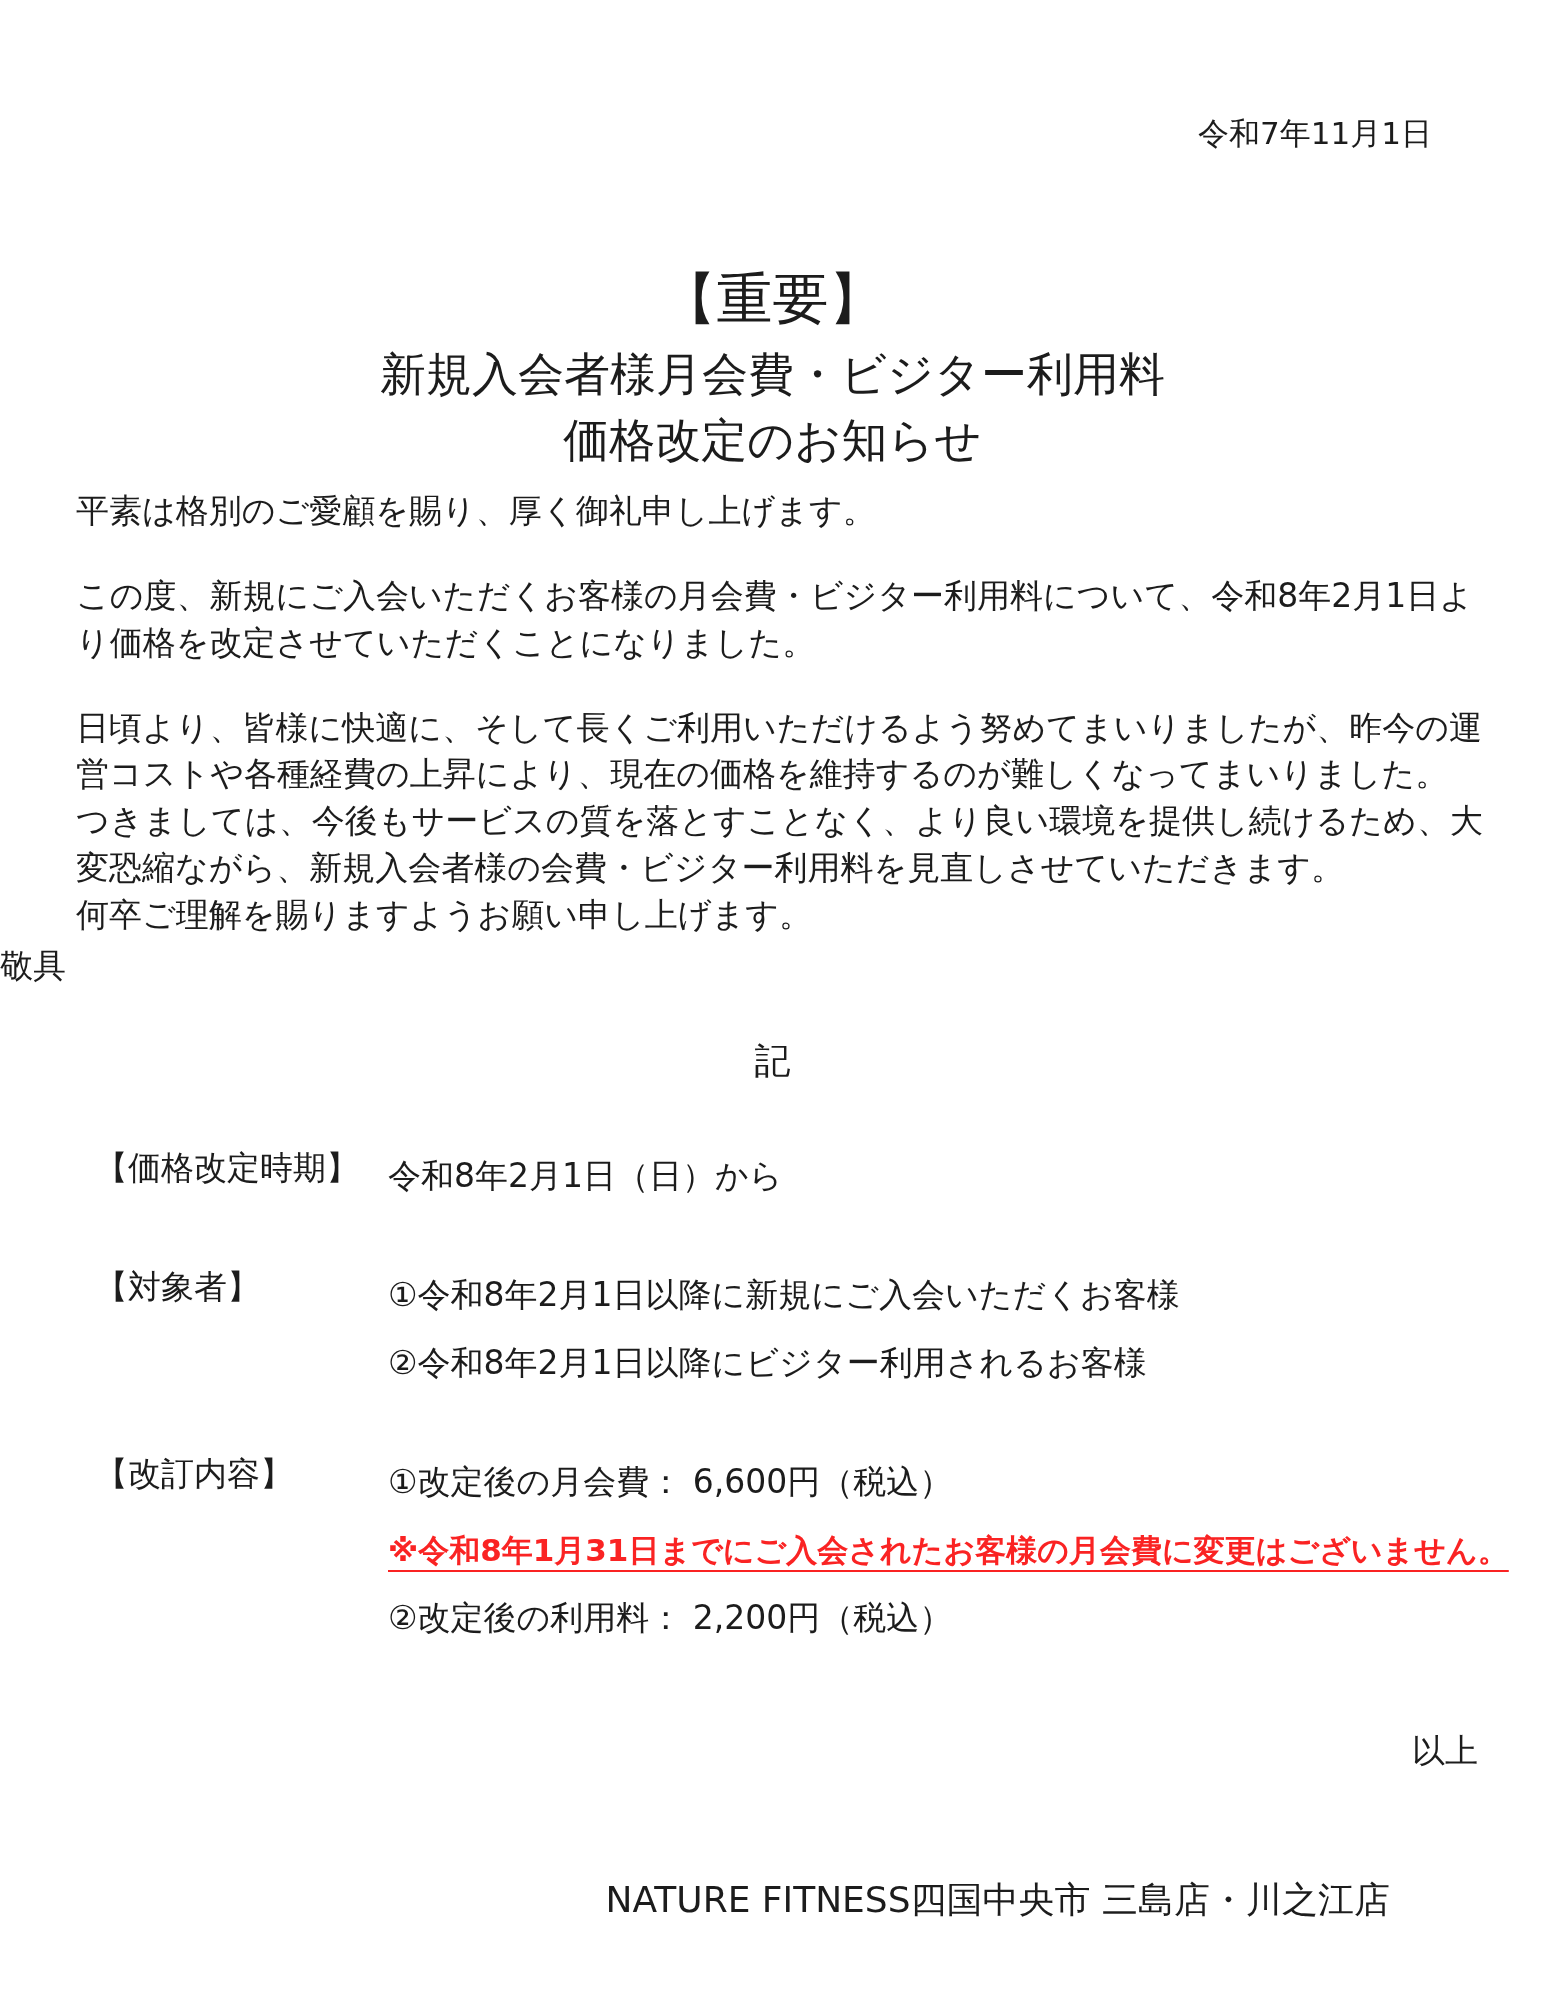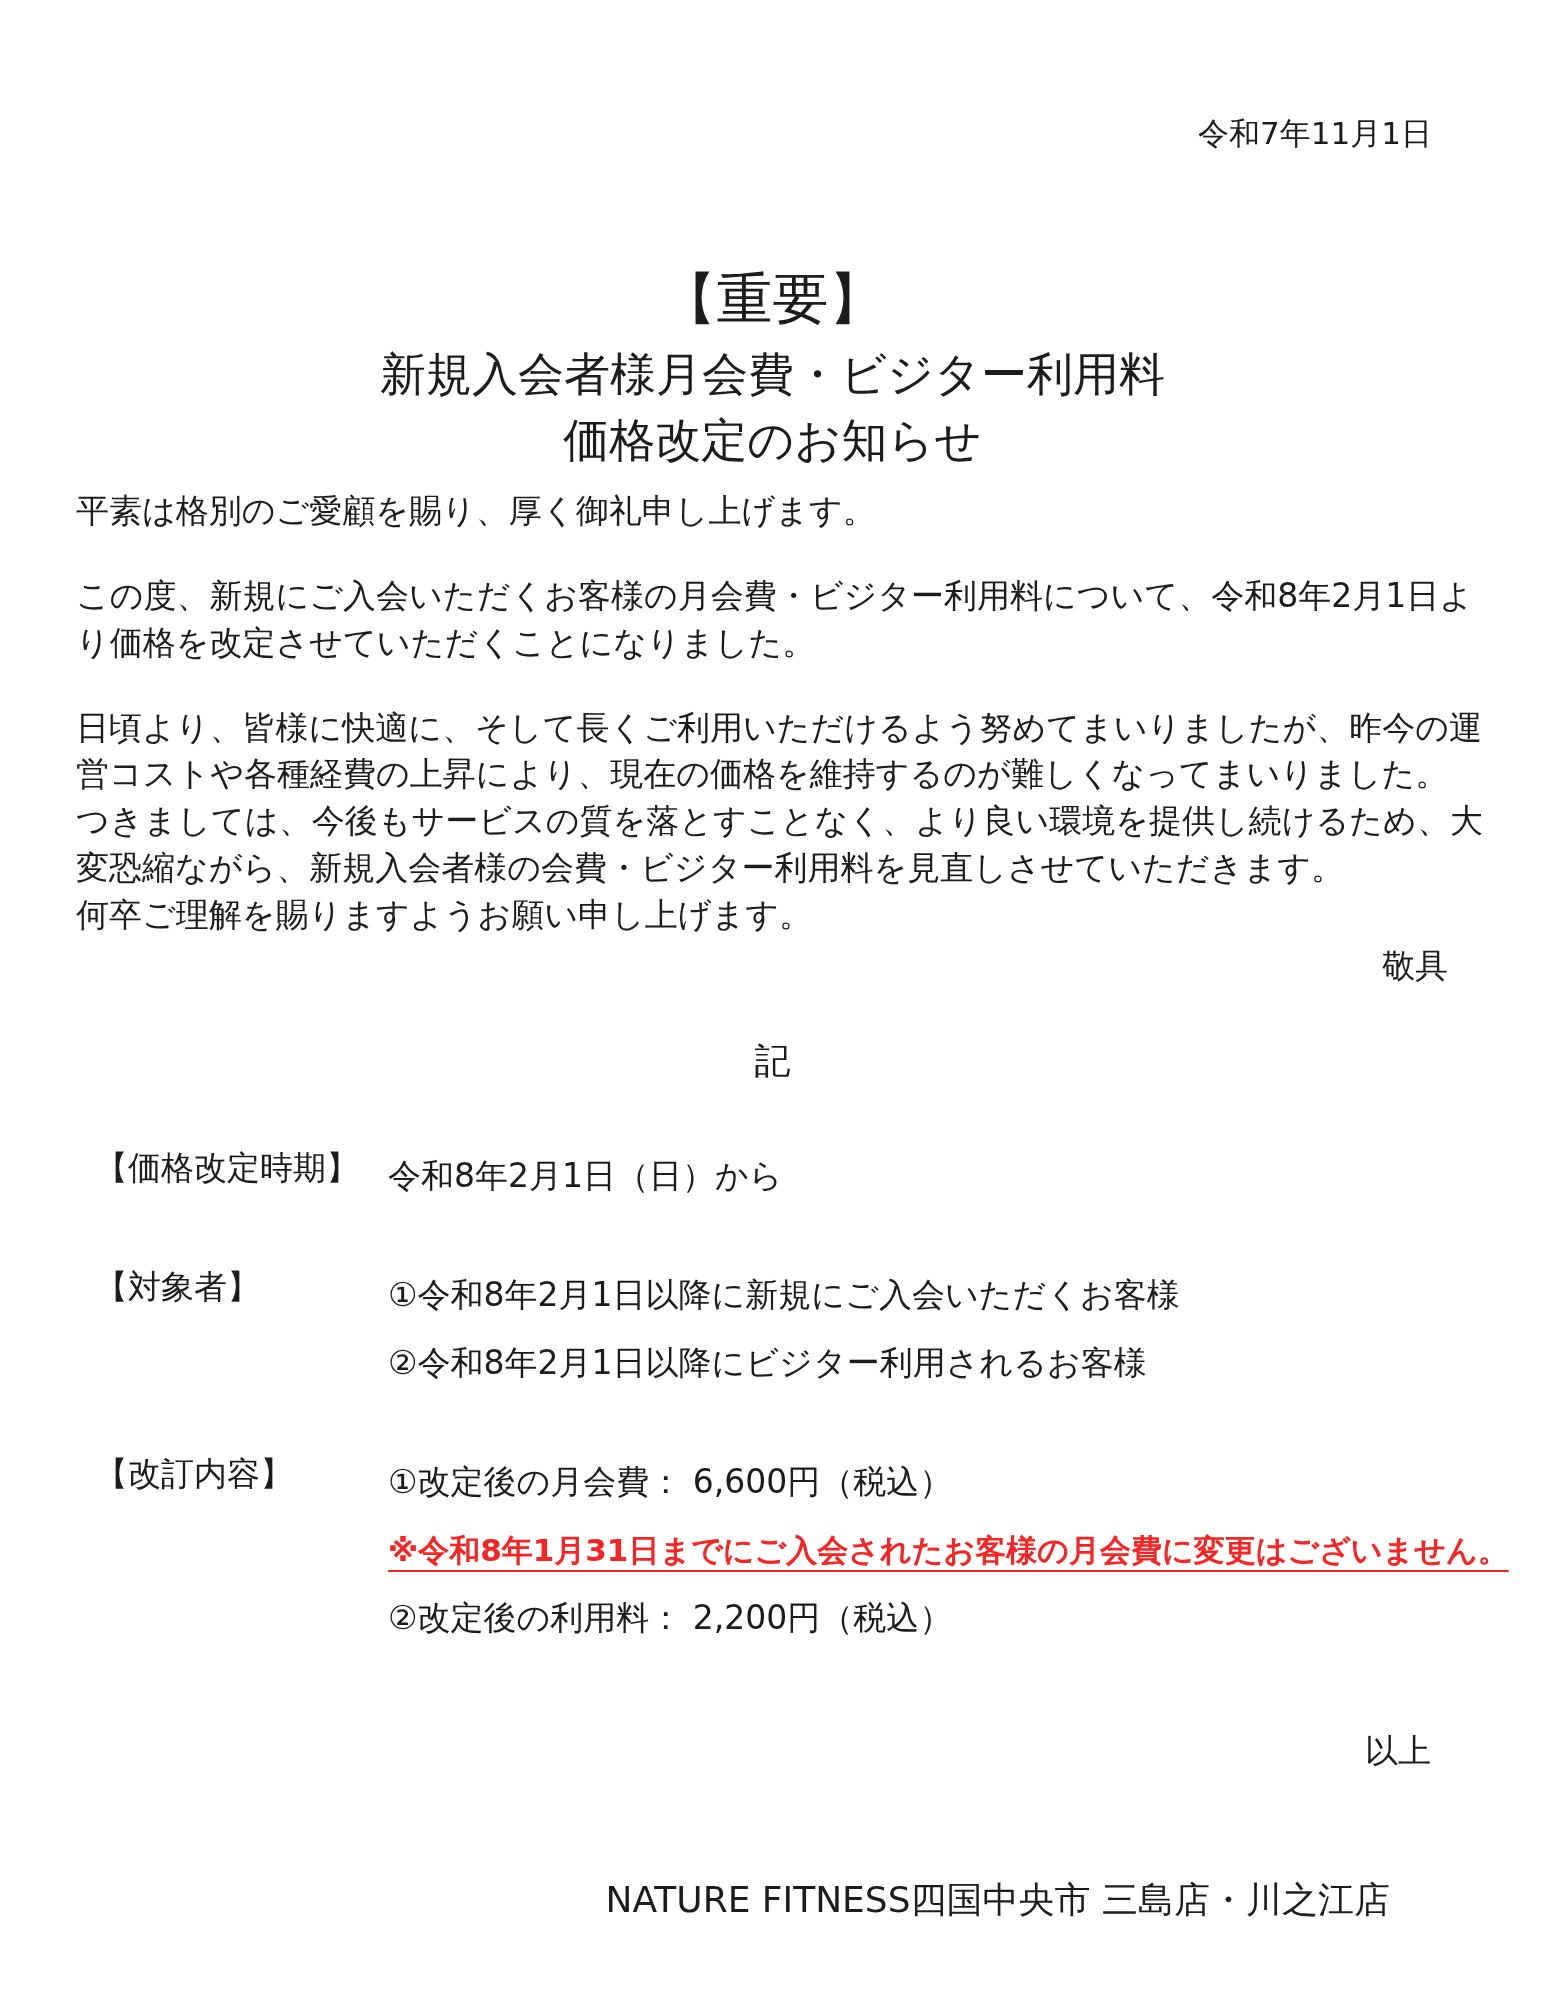--- a/index.html
+++ b/index.html
@@ -54,21 +54,20 @@
   }
   .body-block.first {
     margin-top: 14px;
   }
   .body-block p {
     margin: 0;
   }
   .salutation-close {
     margin-top: 4px;
     padding-right: 97px;
-    text-align: right;
     font-size: 33px;
     line-height: 1.42;
   }
   .record-heading {
     margin-top: 48px;
     text-align: center;
     font-size: 36px;
     line-height: 1.3;
   }
   .items {
@@ -95,21 +94,21 @@
   .emphasis-line {
     color: var(--emphasis, #fa2323);
     font-weight: 700;
     font-size: 31px;
     text-decoration: underline;
     text-decoration-thickness: 2px;
     text-underline-offset: 9px;
   }
   .closing-marker {
     margin-top: 72px;
-    padding-right: 114px;
+    padding-right: 67px;
     text-align: right;
     font-size: 33px;
     line-height: 1.42;
   }
   .signature {
     margin-top: 100px;
     padding-right: 155px;
     text-align: right;
     font-size: 36px;
     line-height: 1.4;

